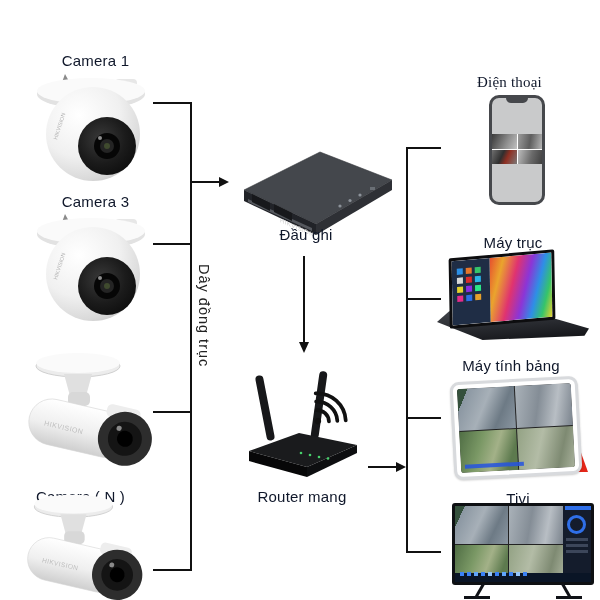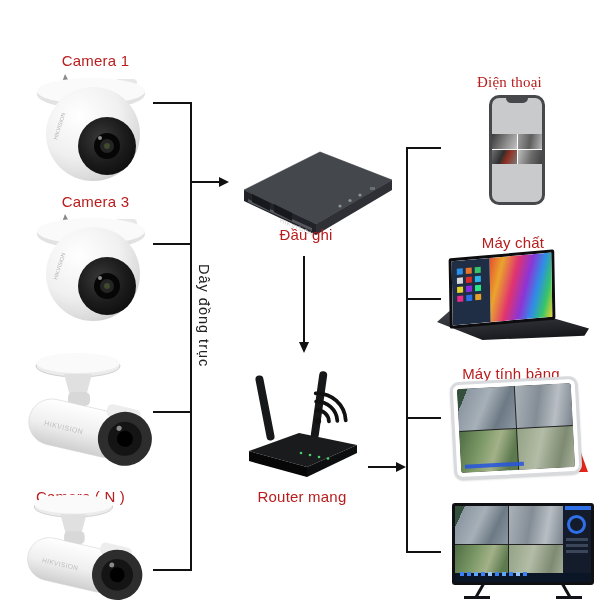--- a/index.html
+++ b/index.html
@@ -2,21 +2,21 @@
 <html><head>
 <meta charset="utf-8">
 <style>
   html,body{margin:0;padding:0;background:#fff;}
   .canvas{position:relative;width:600px;height:600px;background:#ffffff;overflow:hidden;
           font-family:"Liberation Sans",sans-serif;color:#2b2b2b;}
   .title{position:absolute;top:8px;left:0;width:600px;text-align:center;
          font-size:16.5px;letter-spacing:.4px;color:#262626;}
   .subtitle{position:absolute;top:30px;left:0;width:600px;text-align:center;
             font-size:13px;letter-spacing:.3px;color:#333;}
-  .label{position:absolute;font-size:15px;text-align:center;color:#b91c1c;letter-spacing:.2px;}
+  .label{position:absolute;font-size:15px;text-align:center;color:#0f172a;letter-spacing:.2px;}
   .vlabel{position:absolute;writing-mode:vertical-rl;font-size:14.5px;color:#222;letter-spacing:1px;}
   .line{position:absolute;background:#111;}
   .arrow-right{position:absolute;width:0;height:0;border-top:5.5px solid transparent;
                border-bottom:5.5px solid transparent;border-left:10px solid #111;}
   .arrow-down{position:absolute;width:0;height:0;border-left:5.5px solid transparent;
               border-right:5.5px solid transparent;border-top:11px solid #111;}
   .dev{position:absolute;}
   
   .phone{position:absolute;width:50px;height:104px;background:#c9cacb;border:3px solid #46484c;border-radius:10px;}
   .notch{position:absolute;top:0;left:50%;transform:translateX(-50%);width:22px;height:5px;
@@ -234,49 +234,50 @@
   <div class="phone" style="left:489px;top:95px;">
     <div class="notch"></div>
     <div class="pband">
       <div class="p1"></div>
       <div class="p2"></div>
       <div class="p3"></div>
       <div class="p4"></div>
     </div>
   </div>
 
-  <div class="label" style="left:457px;top:234px;width:112px;">Máy chất</div>
+  <div class="label" style="left:457px;top:234px;width:112px;">Máy trục</div>
   <div class="dev" style="left:437px;top:252px;width:152px;height:92px;">
     <div class="lap-base"></div>
     <div class="lap-screen">
       <div class="lap-wall">
         <div class="lap-menu">
           <div class="tile"></div>
         </div>
         <div class="lap-color"></div>
       </div>
     </div>
   </div>
 
-  <div class="label" style="left:447px;top:365px;width:128px;">Máy tính bảng</div>
+  <div class="label" style="left:447px;top:357px;width:128px;">Máy tính bảng</div>
   <div class="dev" style="left:452px;top:379px;width:138px;height:95px;">
     <div class="tab-stand"></div>
     <div class="tab-body">
       <div class="tab-screen">
         <div class="quad">
           <div class="q1"></div>
           <div class="q2"></div>
           <div class="q3"></div>
           <div class="q4"></div>
         </div>
         <div class="timeline"></div>
       </div>
     </div>
   </div>
 
+  <div class="label" style="left:462px;top:490px;width:112px;">Tivi</div>
   <div class="dev" style="left:452px;top:503px;width:142px;height:96px;">
     <div class="tv-frame">
       <div class="tv-inner">
         <div class="quad">
           <div class="q1"></div>
           <div class="q2"></div>
           <div class="q3"></div>
           <div class="q4"></div>
         </div>
         <div class="tv-side">

